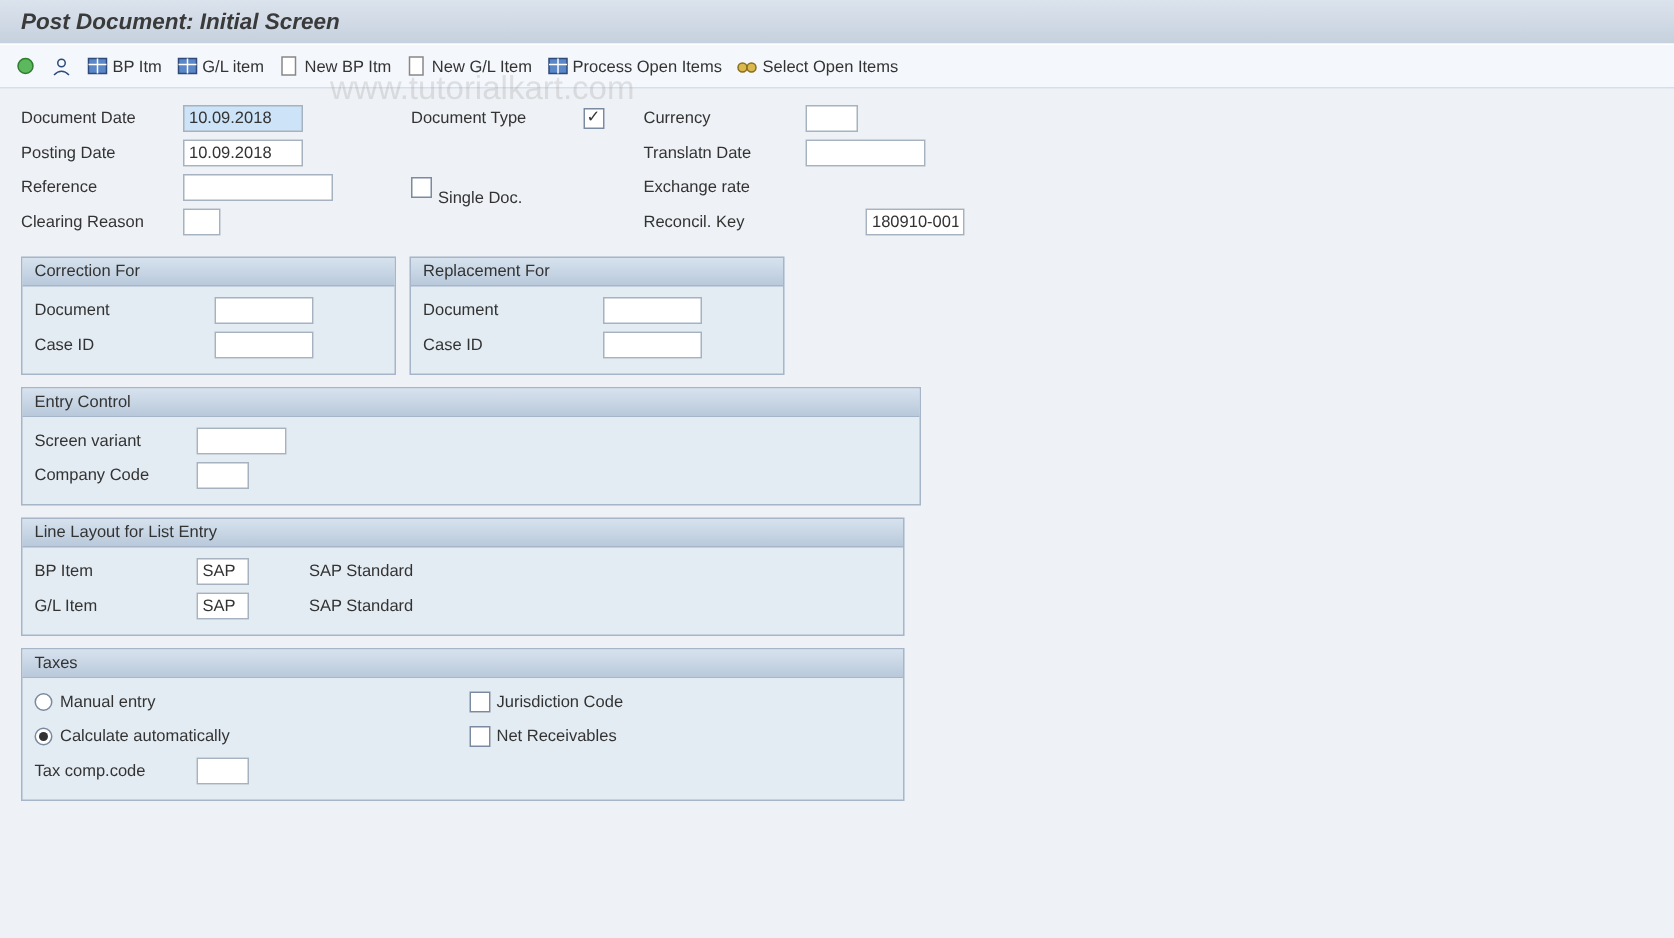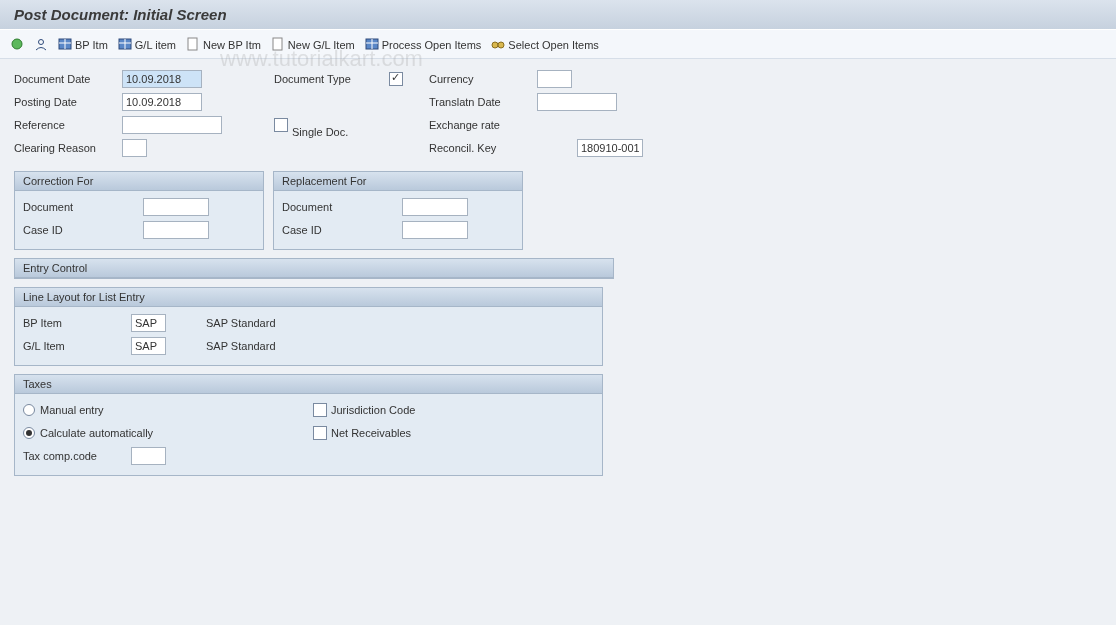--- a/index.html
+++ b/index.html
@@ -289,20 +289,30 @@
         <div class="row">
             <span class="lbl" style="width:80px">Case ID</span>
             <input class="input w90" style="">
           </div>
       </div>
     </div>
   </div>
 
   <div class="panel wide">
     <div class="panel-header">Entry Control</div>
+    <div class="panel-body">
+      <div class="row">
+          <span class="lbl">Screen variant</span>
+          <input class="input w60" style="">
+        </div>
+      <div class="row">
+          <span class="lbl">Company Code</span>
+          <input class="input w35" style="">
+        </div>
+    </div>
   </div>
 
   <div class="panel wider">
     <div class="panel-header">Line Layout for List Entry</div>
     <div class="panel-body">
       <div class="row">
         <span class="lbl">BP Item</span>
         <input class="input w35" value="SAP" style="">
         <span class="static-txt" style="margin-left:40px;">SAP Standard</span>
       </div>

